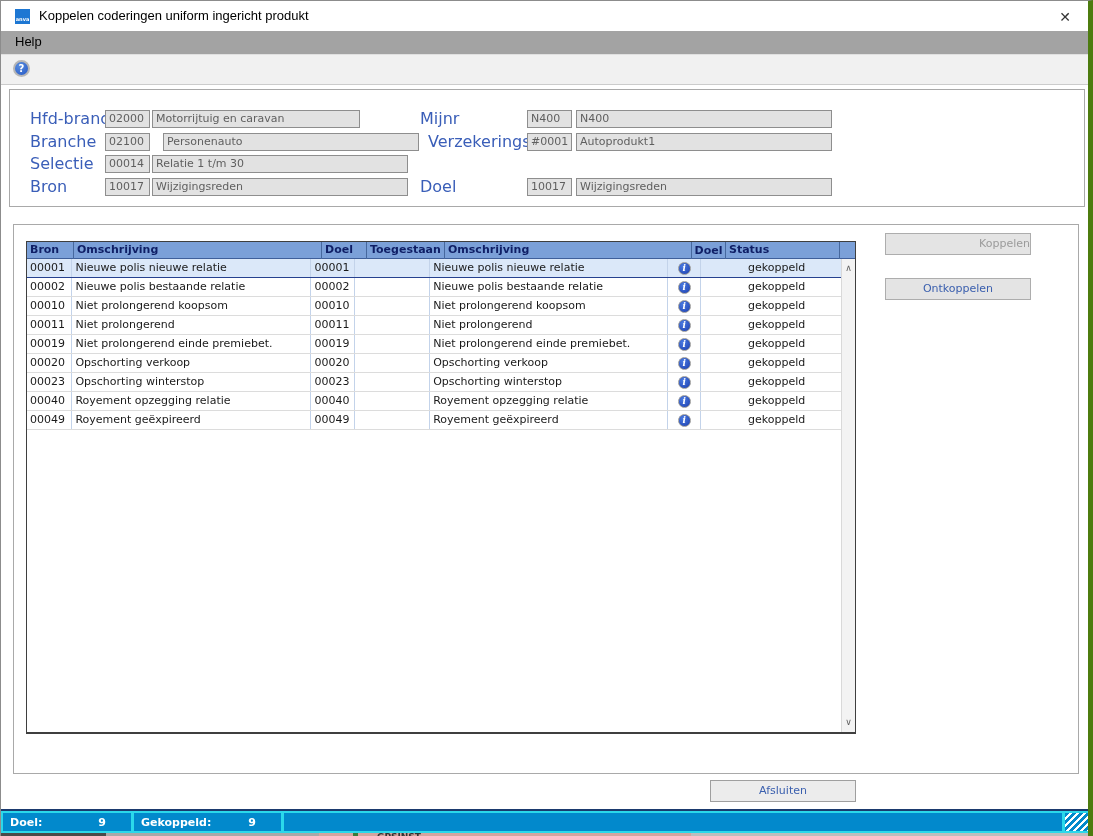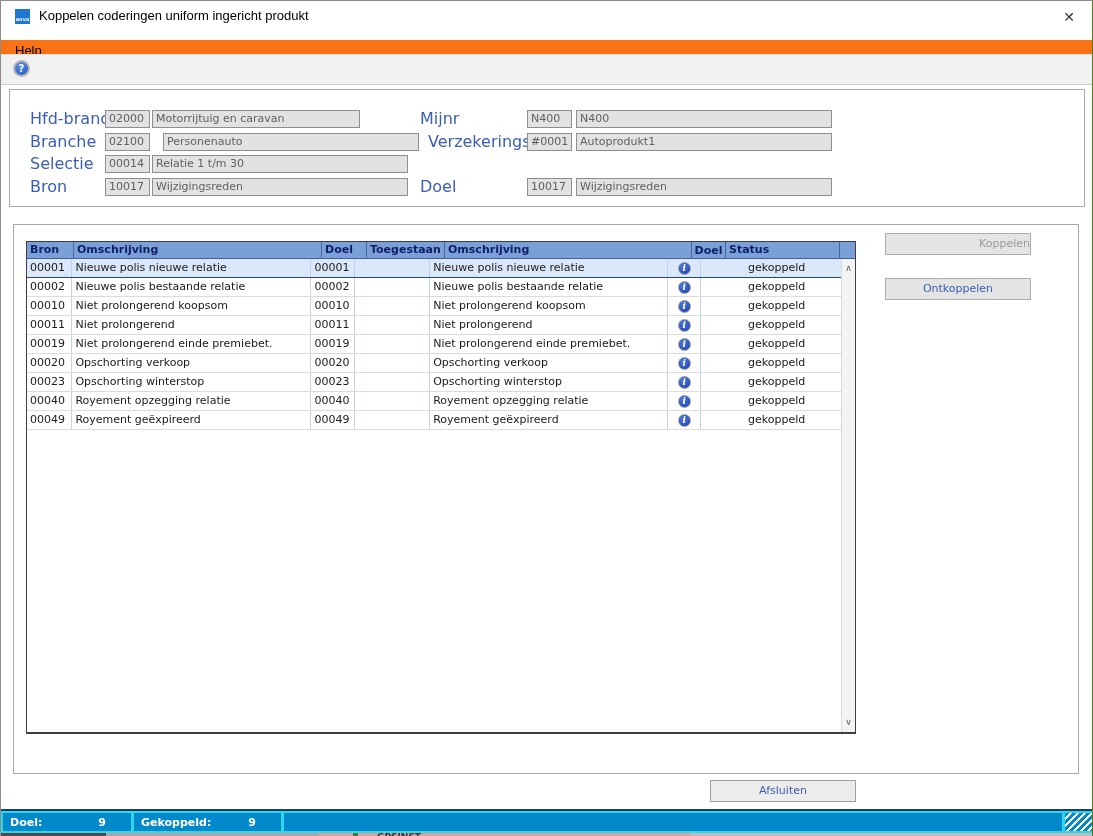--- a/index.html
+++ b/index.html
@@ -1,32 +1,32 @@
 <!DOCTYPE html>
 <html><head>
 <meta charset="utf-8">
 <style>
   html,body{margin:0;padding:0;background:#fff;}
   *{box-sizing:border-box;}
   .window{
     position:relative;width:1093px;height:836px;background:#ffffff;
     font-family:"DejaVu Sans",sans-serif;overflow:hidden;
-    border-left:1px solid #8c8c8c;border-right:1px solid #4d7c0f;border-top:1px solid #8c8c8c;
+    border-left:1px solid #8c8c8c;border-right:5px solid #4d7c0f;border-top:1px solid #8c8c8c;
   }
   
   .titlebar{position:absolute;left:0;top:0;width:100%;height:30px;background:#fff;}
   .app-icon{position:absolute;left:14px;top:8px;width:15px;height:15px;background:#1d77d3;
     color:#fff;font-size:5px;font-weight:bold;display:flex;align-items:flex-end;justify-content:center;
     font-family:"DejaVu Sans",sans-serif;letter-spacing:0;padding-bottom:2px;}
   .title-text{position:absolute;left:38px;top:0;line-height:30px;font-size:13px;color:#000;
     font-family:"Liberation Sans",sans-serif;}
   .close-btn{position:absolute;right:13px;top:6px;font-size:14px;color:#333;cursor:default;
     width:20px;height:20px;text-align:center;line-height:20px;}
   
-  .menubar{position:absolute;left:0;top:39px;width:100%;height:23px;background:#f97316;}
+  .menubar{position:absolute;left:0;top:30px;width:100%;height:23px;background:#a3a3a3;}
   .menu-item{position:absolute;left:10px;top:0;line-height:22px;font-size:13px;color:#000;
     font-family:"Liberation Sans",sans-serif;padding:0 4px;}
   
   .toolbar{position:absolute;left:0;top:53px;width:100%;height:31px;background:#f1f1f1;
     border-top:1px solid #e0e0e0;border-bottom:1px solid #cccccc;}
   .help-circle{position:absolute;left:12px;top:5px;width:17px;height:17px;border-radius:50%;
     background:radial-gradient(circle at 35% 30%, #5a8ede, #2356c6);
     border:2px solid #b6b6b6;color:#fff;font-size:10px;font-weight:bold;
     display:flex;align-items:center;justify-content:center;}
   

